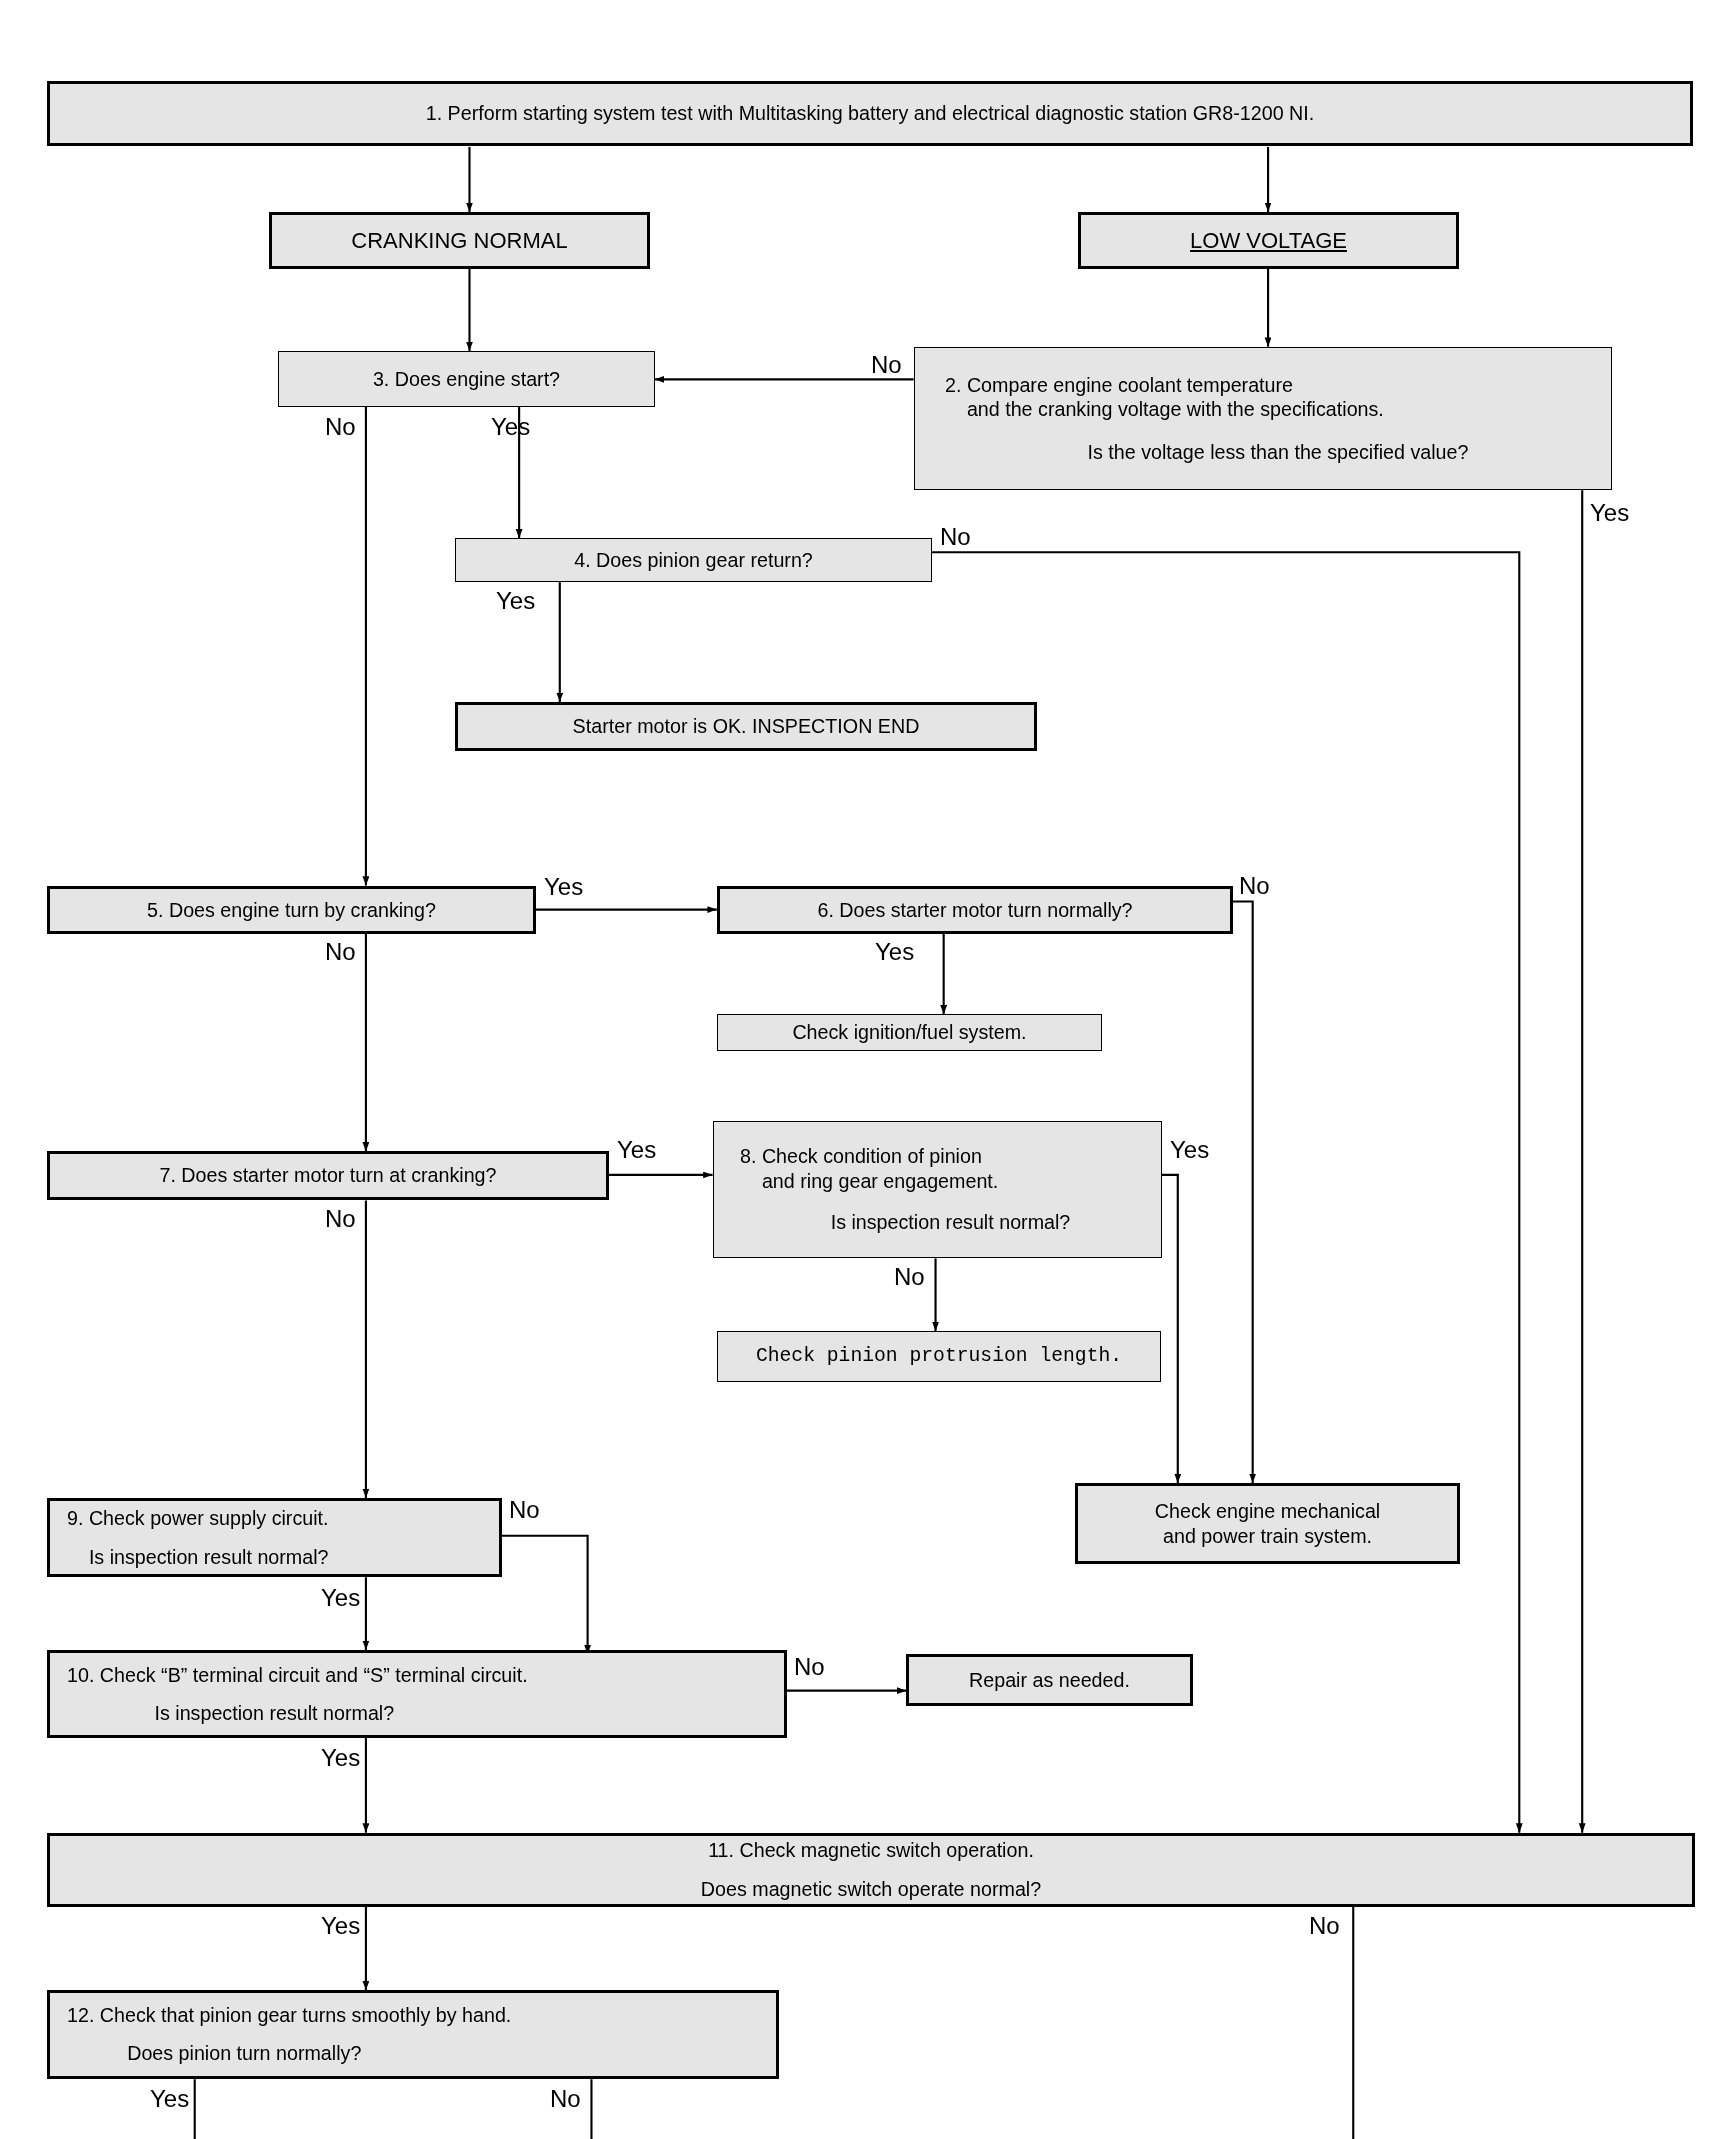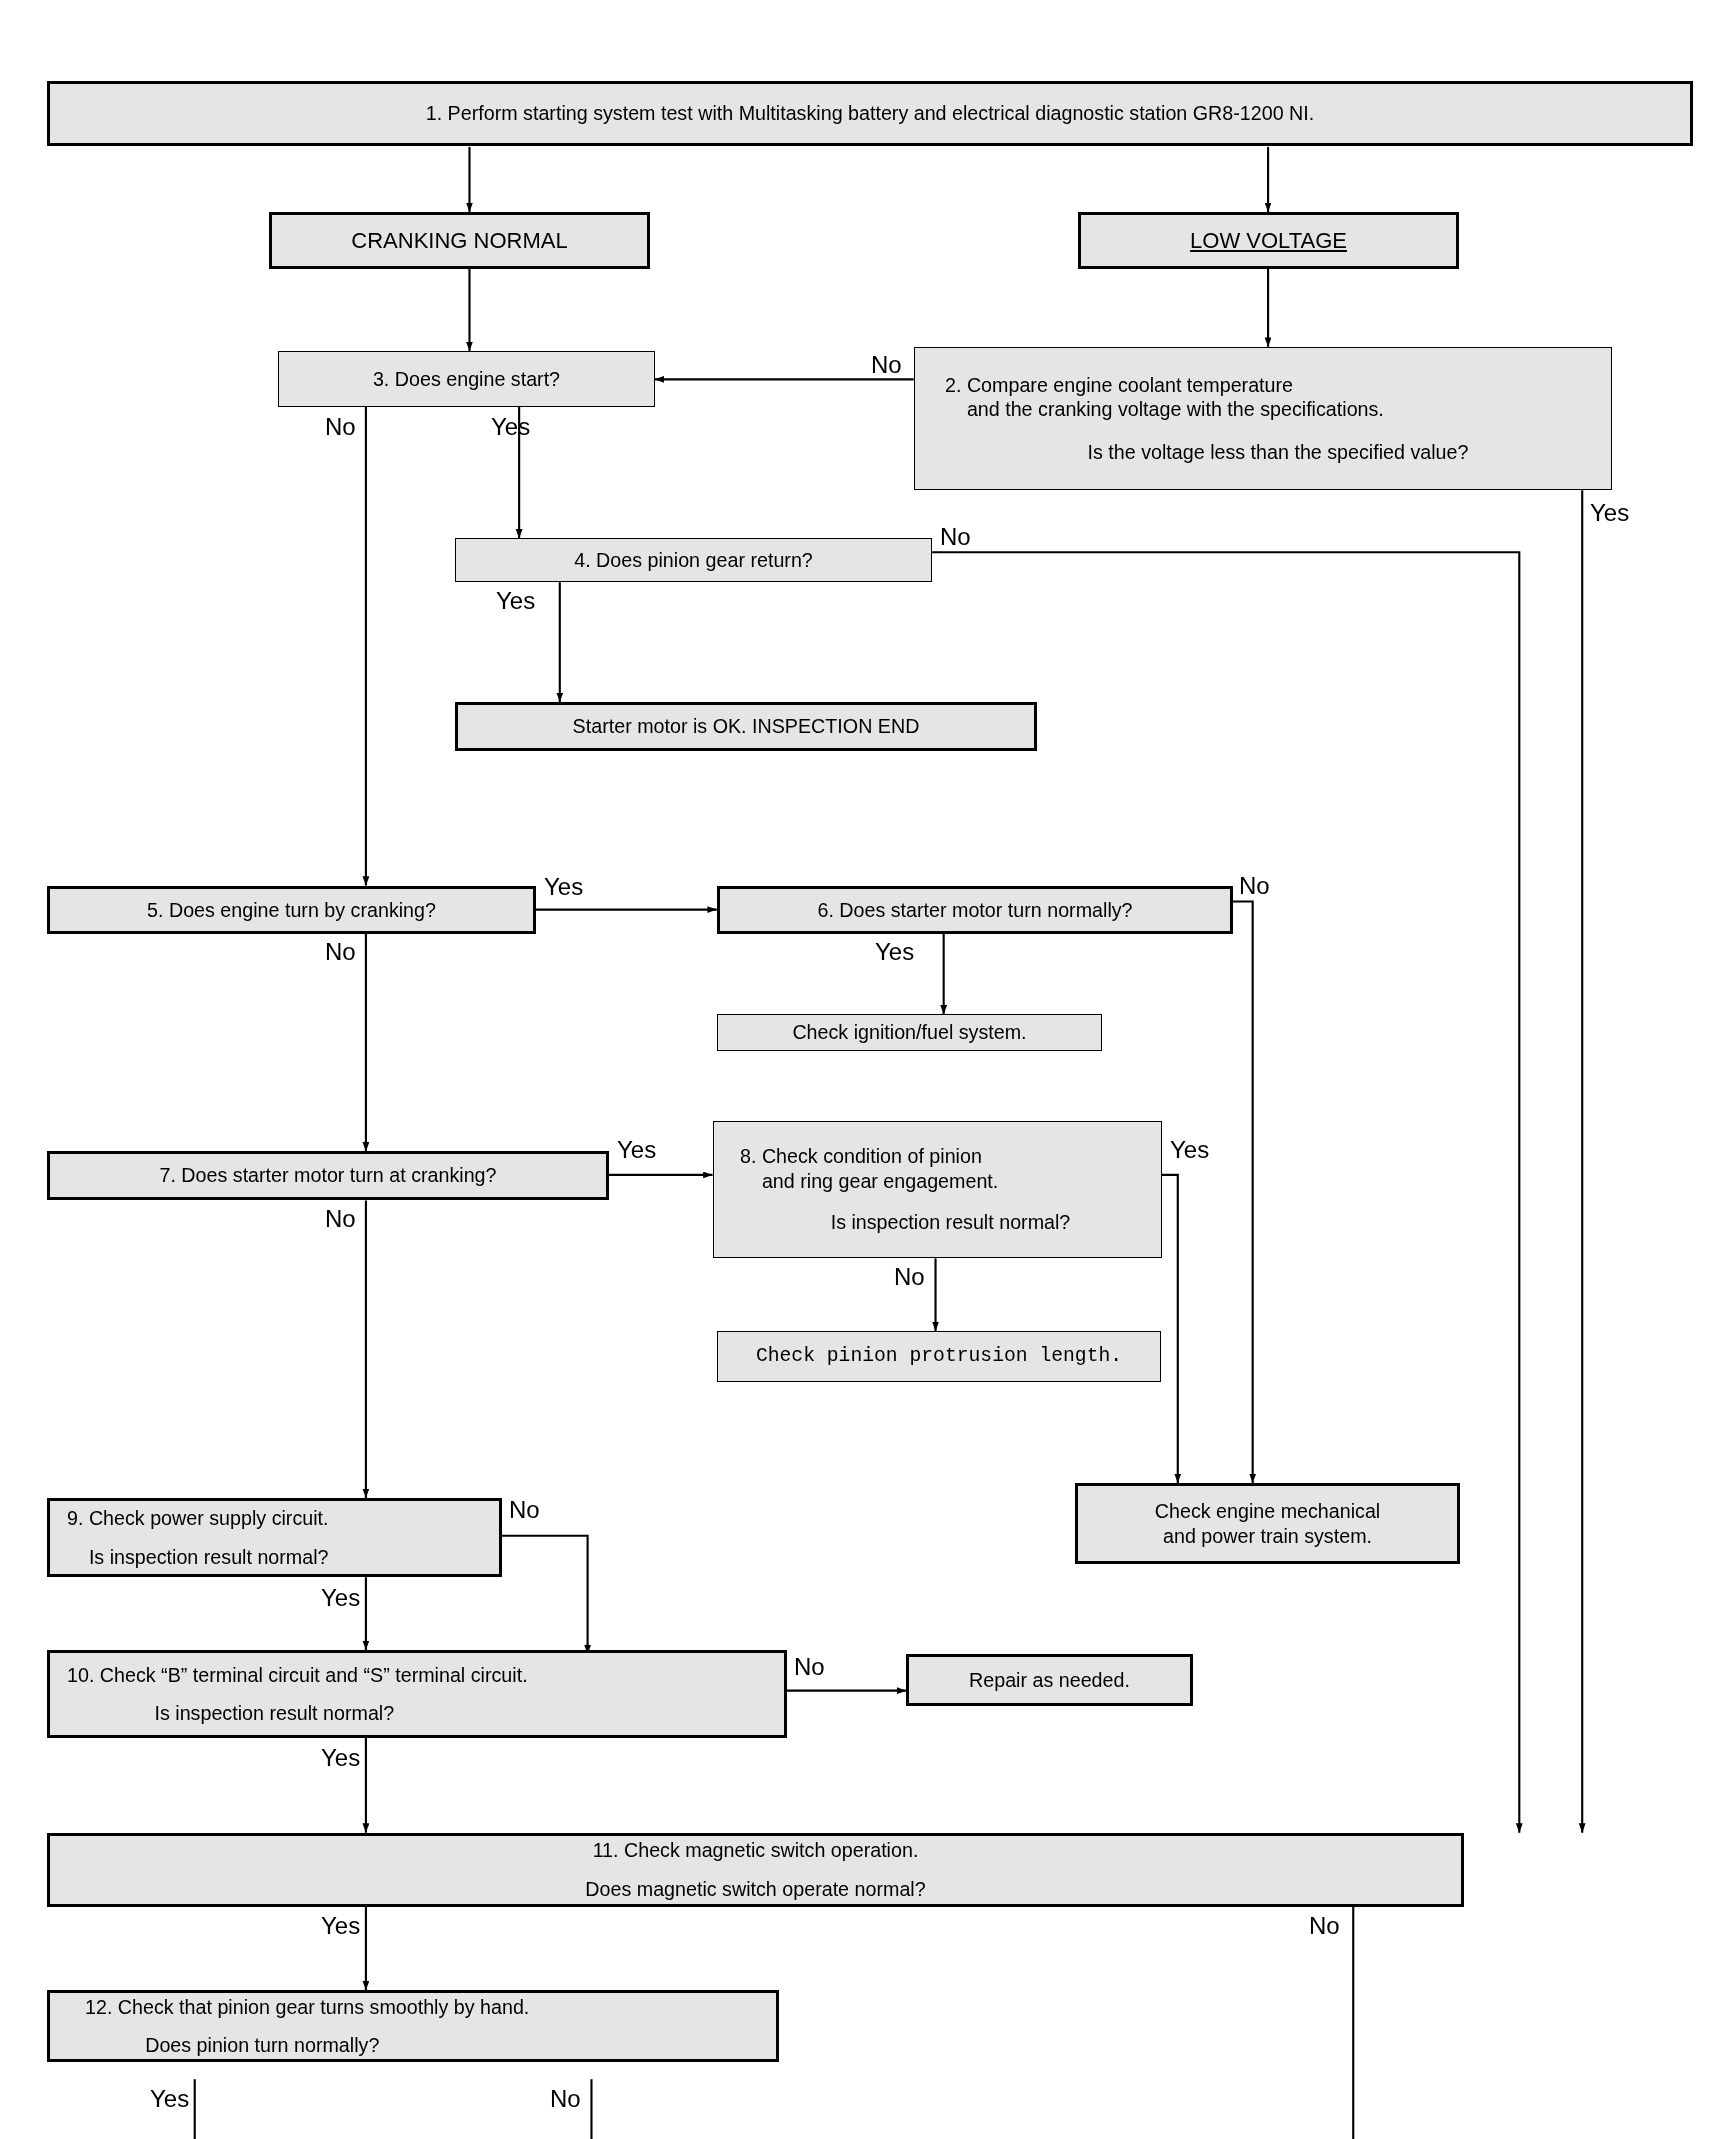--- a/index.html
+++ b/index.html
@@ -151,26 +151,26 @@
 
   <div class="bx thick left" style="left:47px;top:1650px;width:740px;height:88px;padding-left:17px;">
     <div class="ln">10. Check “B” terminal circuit and “S” terminal circuit.</div>
     <div class="ln" style="margin-top:13px;">                Is inspection result normal?</div>
   </div>
 
   <div class="bx thick" style="left:906px;top:1654px;width:287px;height:52px;">
     <div class="ln">Repair as needed.</div>
   </div>
 
-  <div class="bx thick" style="left:47px;top:1833px;width:1417px;height:74px;">
+  <div class="bx thick" style="left:47px;top:1833px;width:1648px;height:74px;">
     <div class="ln">11. Check magnetic switch operation.</div>
     <div class="ln" style="margin-top:14.6px;">Does magnetic switch operate normal?</div>
   </div>
 
-  <div class="bx thick left" style="left:47px;top:1990px;width:732px;height:72px;padding-left:35px;">
+  <div class="bx thick left" style="left:47px;top:1990px;width:732px;height:89px;padding-left:17px;">
     <div class="ln">12. Check that pinion gear turns smoothly by hand.</div>
     <div class="ln" style="margin-top:13px;">           Does pinion turn normally?</div>
   </div>
 
   <div class="lbl" style="left:871px;top:351px;">No</div>
   <div class="lbl" style="left:1590px;top:499px;">Yes</div>
   <div class="lbl" style="left:325px;top:413px;">No</div>
   <div class="lbl" style="left:491px;top:413px;">Yes</div>
   <div class="lbl" style="left:496px;top:587px;">Yes</div>
   <div class="lbl" style="left:940px;top:523px;">No</div>

